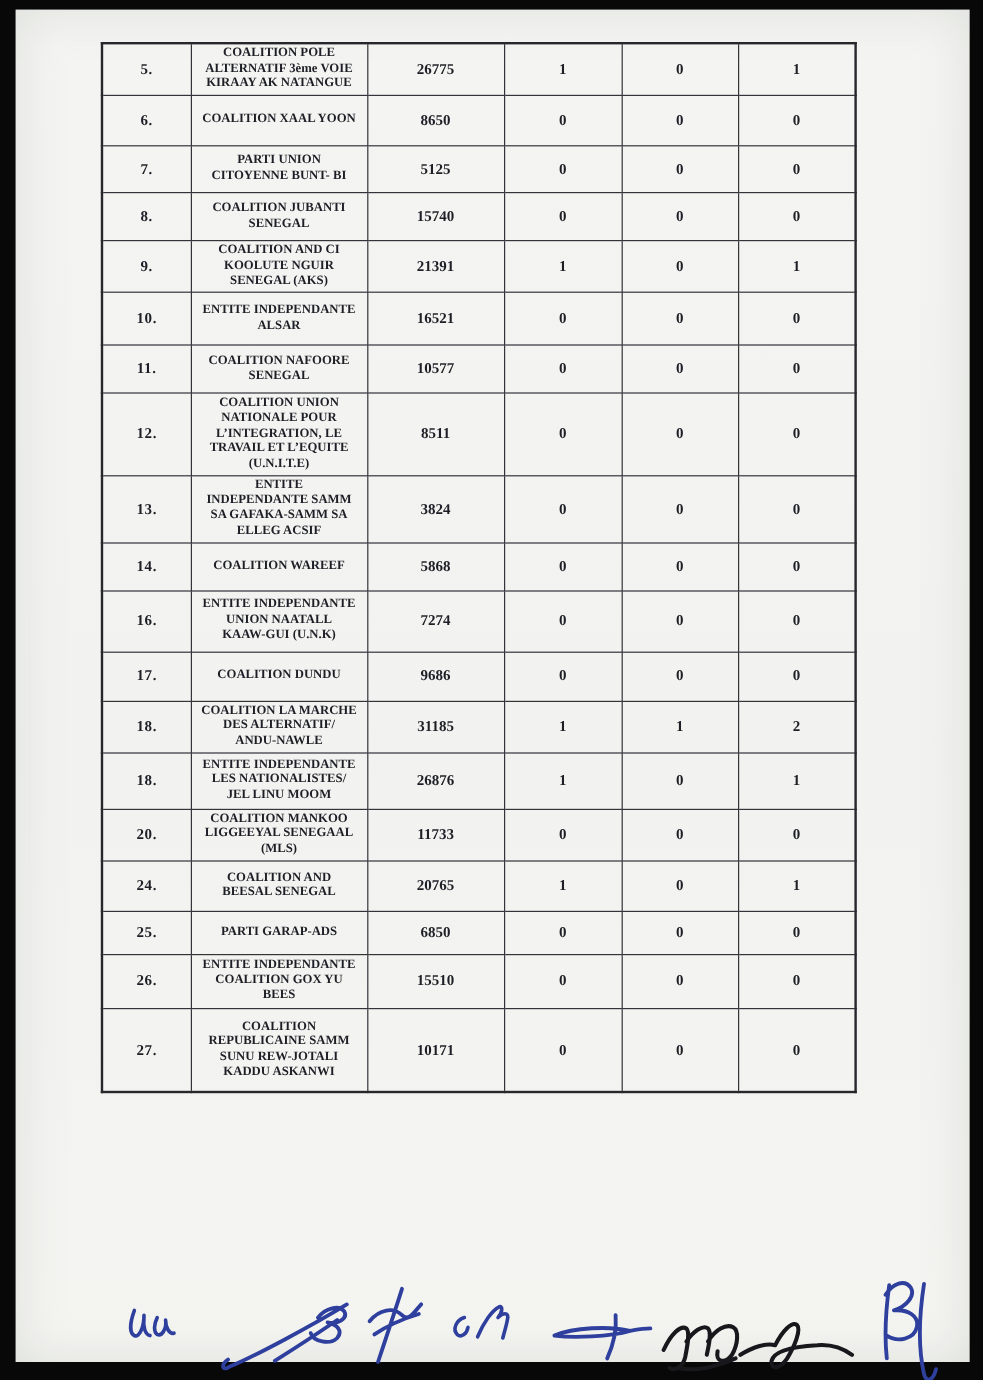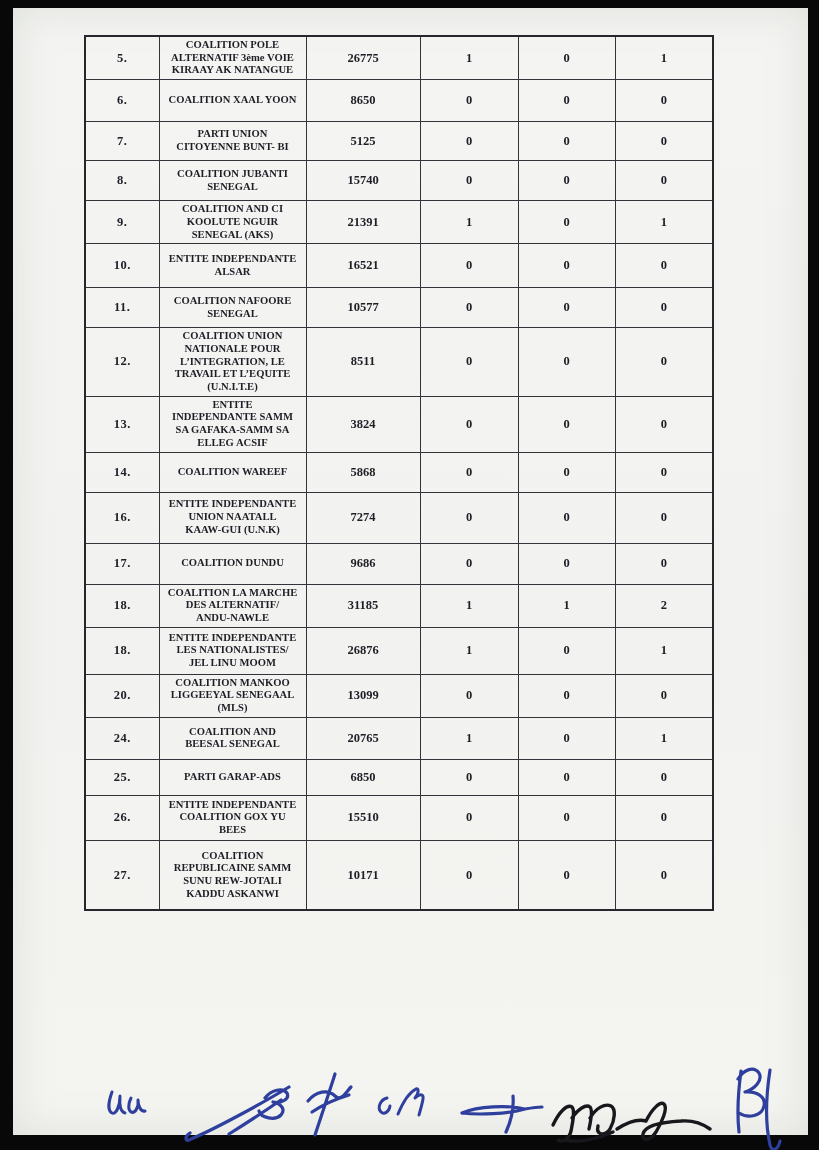--- a/index.html
+++ b/index.html
@@ -194,21 +194,21 @@
     <td class="c-val">26876</td>
     <td class="c-val">1</td>
     <td class="c-val">0</td>
     <td class="c-val">1</td>
   </tr>
         <tr style="height: 41px;">
     <td class="c-num">20.</td>
     <td class="c-name">COALITION MANKOO
 LIGGEEYAL SENEGAAL
 (MLS)</td>
-    <td class="c-val">13099</td>
+    <td class="c-val">11733</td>
     <td class="c-val">0</td>
     <td class="c-val">0</td>
     <td class="c-val">0</td>
   </tr>
         <tr style="height: 42px;">
     <td class="c-num">24.</td>
     <td class="c-name">COALITION AND
 BEESAL SENEGAL</td>
     <td class="c-val">20765</td>
     <td class="c-val">1</td>

